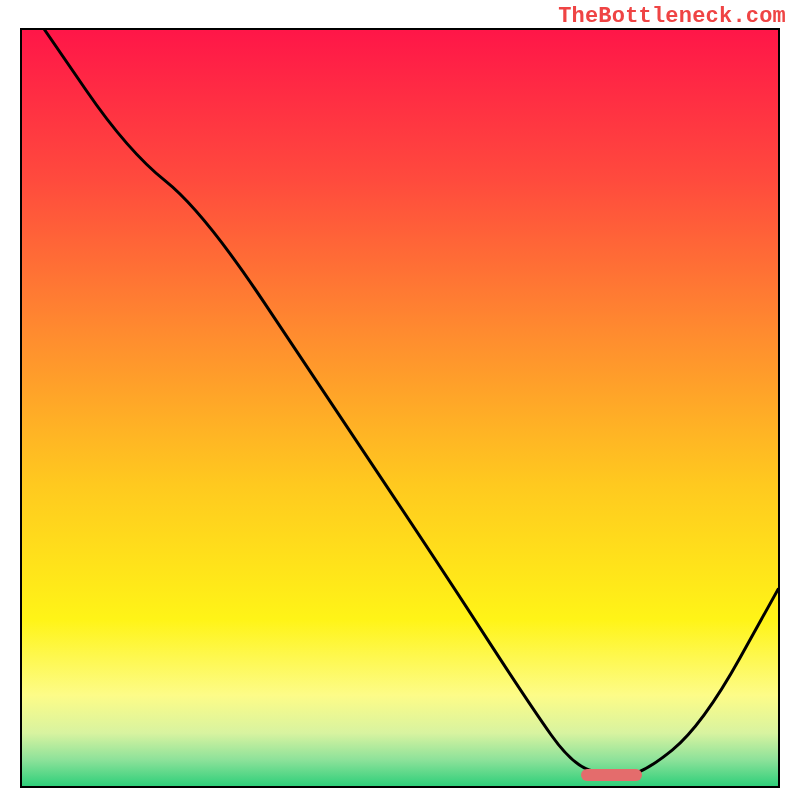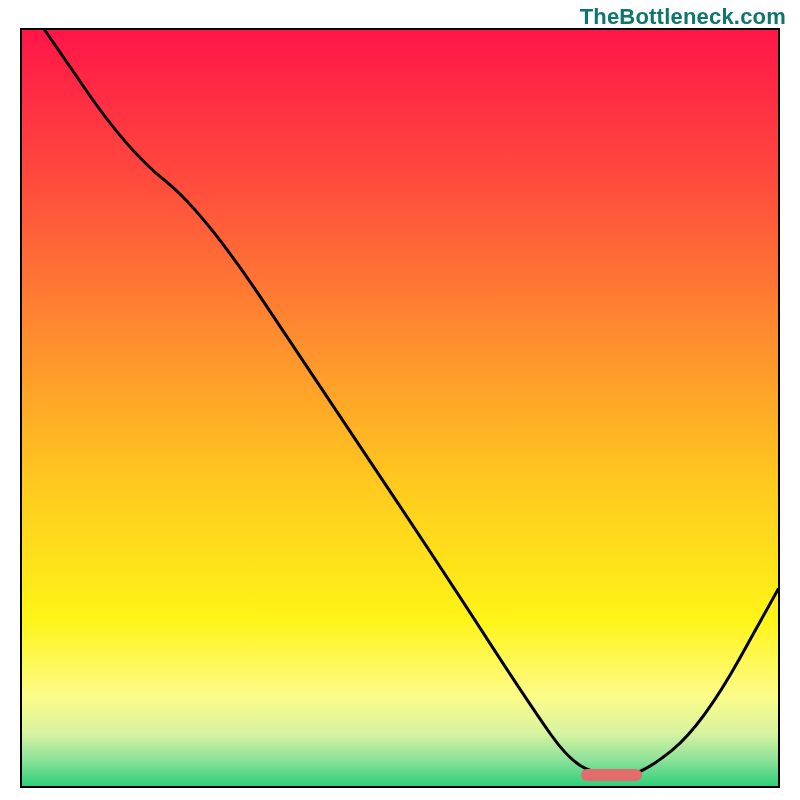--- a/index.html
+++ b/index.html
@@ -14,22 +14,23 @@
     position: relative;
     width: 800px;
     height: 800px;
   }
   .watermark {
     position: absolute;
     top: 4px;
     right: 14px;
     font-size: 22px;
     font-weight: 600;
-    color: #0f766e;
+    color: #ef4444;
     letter-spacing: 0.2px;
+    font-family: Liberation Mono, monospace;
   }
   .plot-area {
     position: absolute;
     left: 20px;
     top: 28px;
     width: 760px;
     height: 760px;
     border: 2px solid #000000;
     box-sizing: border-box;
     overflow: hidden;

